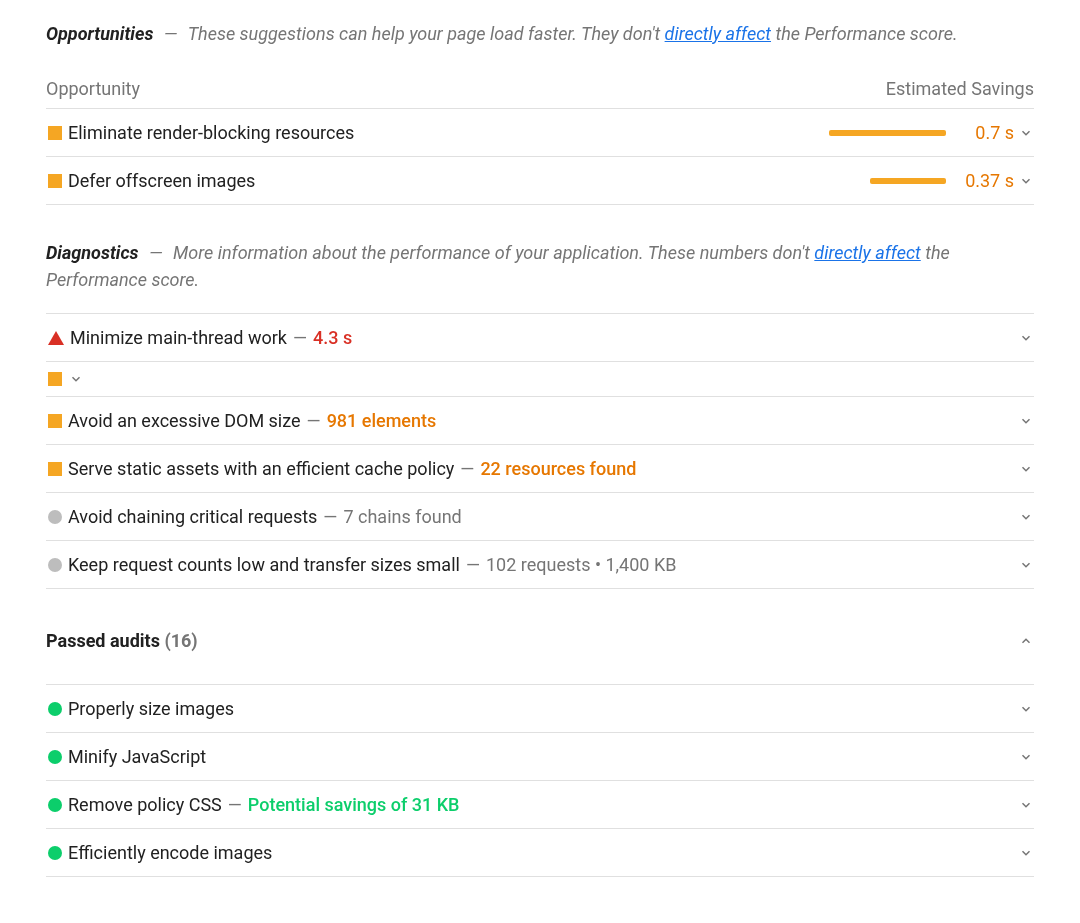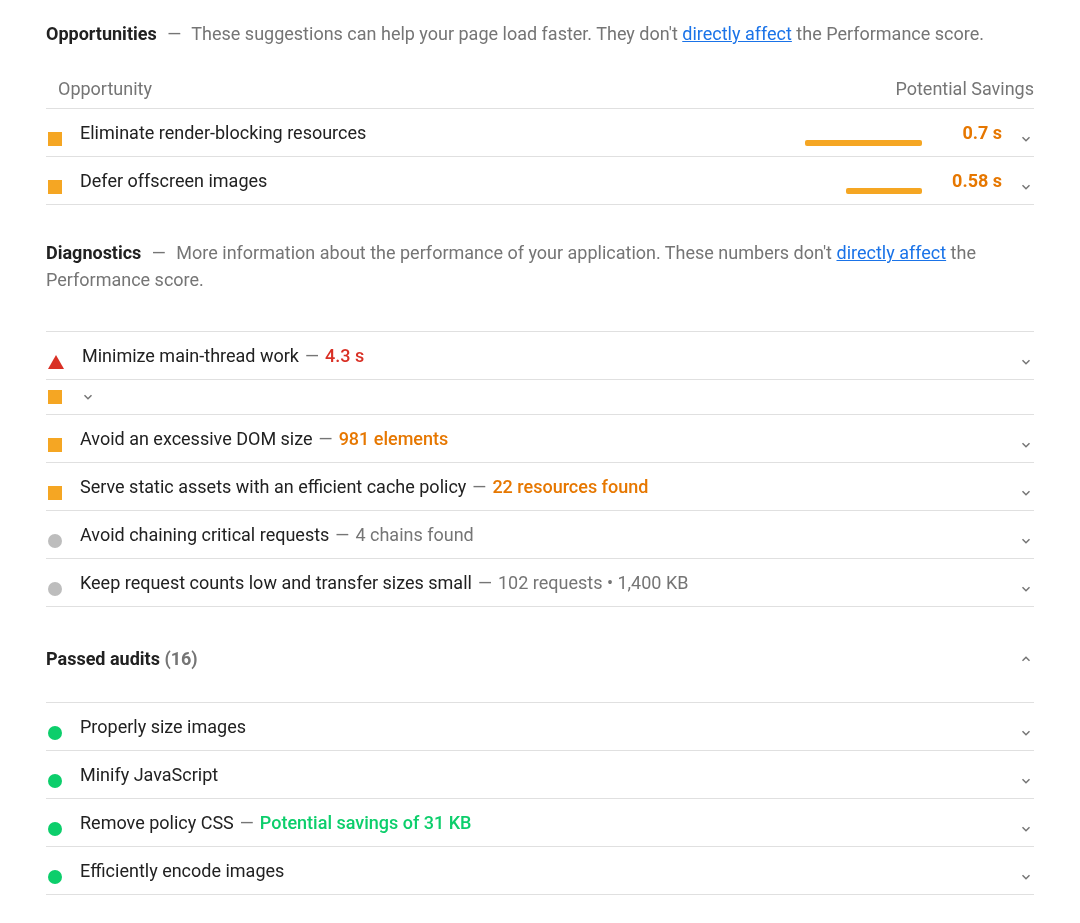--- a/index.html
+++ b/index.html
@@ -25,20 +25,21 @@
     -webkit-font-smoothing: antialiased;
   }
   .page {
     width: 1080px;
     padding: 14px 46px 30px 46px;
   }
 
   
   .section-desc {
     margin: 6px 0;
+    font-style: italic;
   }
   .section-desc .title {
     color: var(--text);
     font-weight: 700;
   }
   .section-desc .sep {
     color: var(--muted);
     margin: 0 6px;
   }
   .section-desc .body {
@@ -47,32 +48,32 @@
   .section-desc a {
     color: var(--link);
     text-decoration: underline;
   }
 
   
   .col-head {
     display: flex;
     justify-content: space-between;
     color: var(--muted);
-    margin: 28px 0 6px 12px;
+    margin: 28px 0 6px 0;
     font-weight: 400;
   }
 
   
   .rows { border-top: 1px solid var(--border); }
   .row {
     display: flex;
-    align-items: flex-end;
+    align-items: center;
     border-bottom: 1px solid var(--border);
     padding: 10px 0;
-    gap: 16px;
+    gap: 4px;
   }
   .marker {
     position: relative;
     width: 14px; height: 14px;
     margin: 0 2px;
     flex: 0 0 14px;
   }
   .marker.sq { background: var(--orange-marker); }
   .marker.tri {
     width: 0; height: 0;
@@ -109,21 +110,21 @@
   }
   .bar {
     height: 6px;
     background: var(--orange-marker);
     border-radius: 2px;
   }
   .est-val {
     flex: 0 0 64px;
     text-align: right;
     color: var(--orange);
-    font-weight: 700;
+    font-weight: 400;
     white-space: nowrap;
   }
 
   .chev {
     flex: 0 0 16px;
     width: 16px;
     display: flex;
     align-items: center;
     justify-content: center;
     color: var(--muted);
@@ -136,38 +137,38 @@
     align-items: center;
     justify-content: space-between;
     margin: 38px 0 30px 0;
   }
   .passed-title {
     font-weight: 700;
   }
   .passed-title .count { color: var(--muted); font-weight: 700; }
 
   .diag-section { margin-top: 34px; }
-  .diag-rows { margin-top: 38px; }
+  .diag-rows { margin-top: 20px; }
 </style>
 </head>
 <body>
 
 <div class="page">
 
   <div class="section-desc">
     <span class="title">Opportunities</span>
     <span class="sep">—</span>
     <span class="body">
       <span>These suggestions can help your page load faster. They don't </span><a href="#">directly affect</a><span> the Performance score.</span>
     </span>
   </div>
 
   <div class="col-head">
     <span>Opportunity</span>
-    <span>Potential Savings</span>
+    <span>Estimated Savings</span>
   </div>
 
   <div class="rows" id="opportunity-rows">
       <div class="row">
         <span class="marker sq"></span>
         <span class="label">Eliminate render-blocking resources</span>
         <span class="bar-wrap">
           <span class="bar" style="width:117px"></span>
         </span>
         <span class="est-val">0.7 s</span>
@@ -176,21 +177,21 @@
             <polyline points="6 9 12 15 18 9"></polyline>
           </svg>
         </span>
       </div>
       <div class="row">
         <span class="marker sq"></span>
         <span class="label">Defer offscreen images</span>
         <span class="bar-wrap">
           <span class="bar" style="width:76px"></span>
         </span>
-        <span class="est-val">0.58 s</span>
+        <span class="est-val">0.37 s</span>
         <span class="chev">
           <svg width="14" height="14" viewBox="0 0 24 24" fill="none" stroke="currentColor" stroke-width="2.5">
             <polyline points="6 9 12 15 18 9"></polyline>
           </svg>
         </span>
       </div>
     </div>
 
   <div class="diag-section">
     <div class="section-desc">
@@ -232,21 +233,21 @@
           <span class="marker sq"></span>
           <span class="label"><span>Serve static assets with an efficient cache policy</span><span class="sep">—</span><span class="val-orange">22 resources found</span></span>
           <span class="chev">
             <svg width="14" height="14" viewBox="0 0 24 24" fill="none" stroke="currentColor" stroke-width="2.5">
               <polyline points="6 9 12 15 18 9"></polyline>
             </svg>
           </span>
         </div>
         <div class="row">
           <span class="marker dot"></span>
-          <span class="label"><span>Avoid chaining critical requests</span><span class="sep">—</span><span class="val-muted">4 chains found</span></span>
+          <span class="label"><span>Avoid chaining critical requests</span><span class="sep">—</span><span class="val-muted">7 chains found</span></span>
           <span class="chev">
             <svg width="14" height="14" viewBox="0 0 24 24" fill="none" stroke="currentColor" stroke-width="2.5">
               <polyline points="6 9 12 15 18 9"></polyline>
             </svg>
           </span>
         </div>
         <div class="row">
           <span class="marker dot"></span>
           <span class="label"><span>Keep request counts low and transfer sizes small</span><span class="sep">—</span><span class="val-muted">102 requests • 1,400 KB</span></span>
           <span class="chev">

